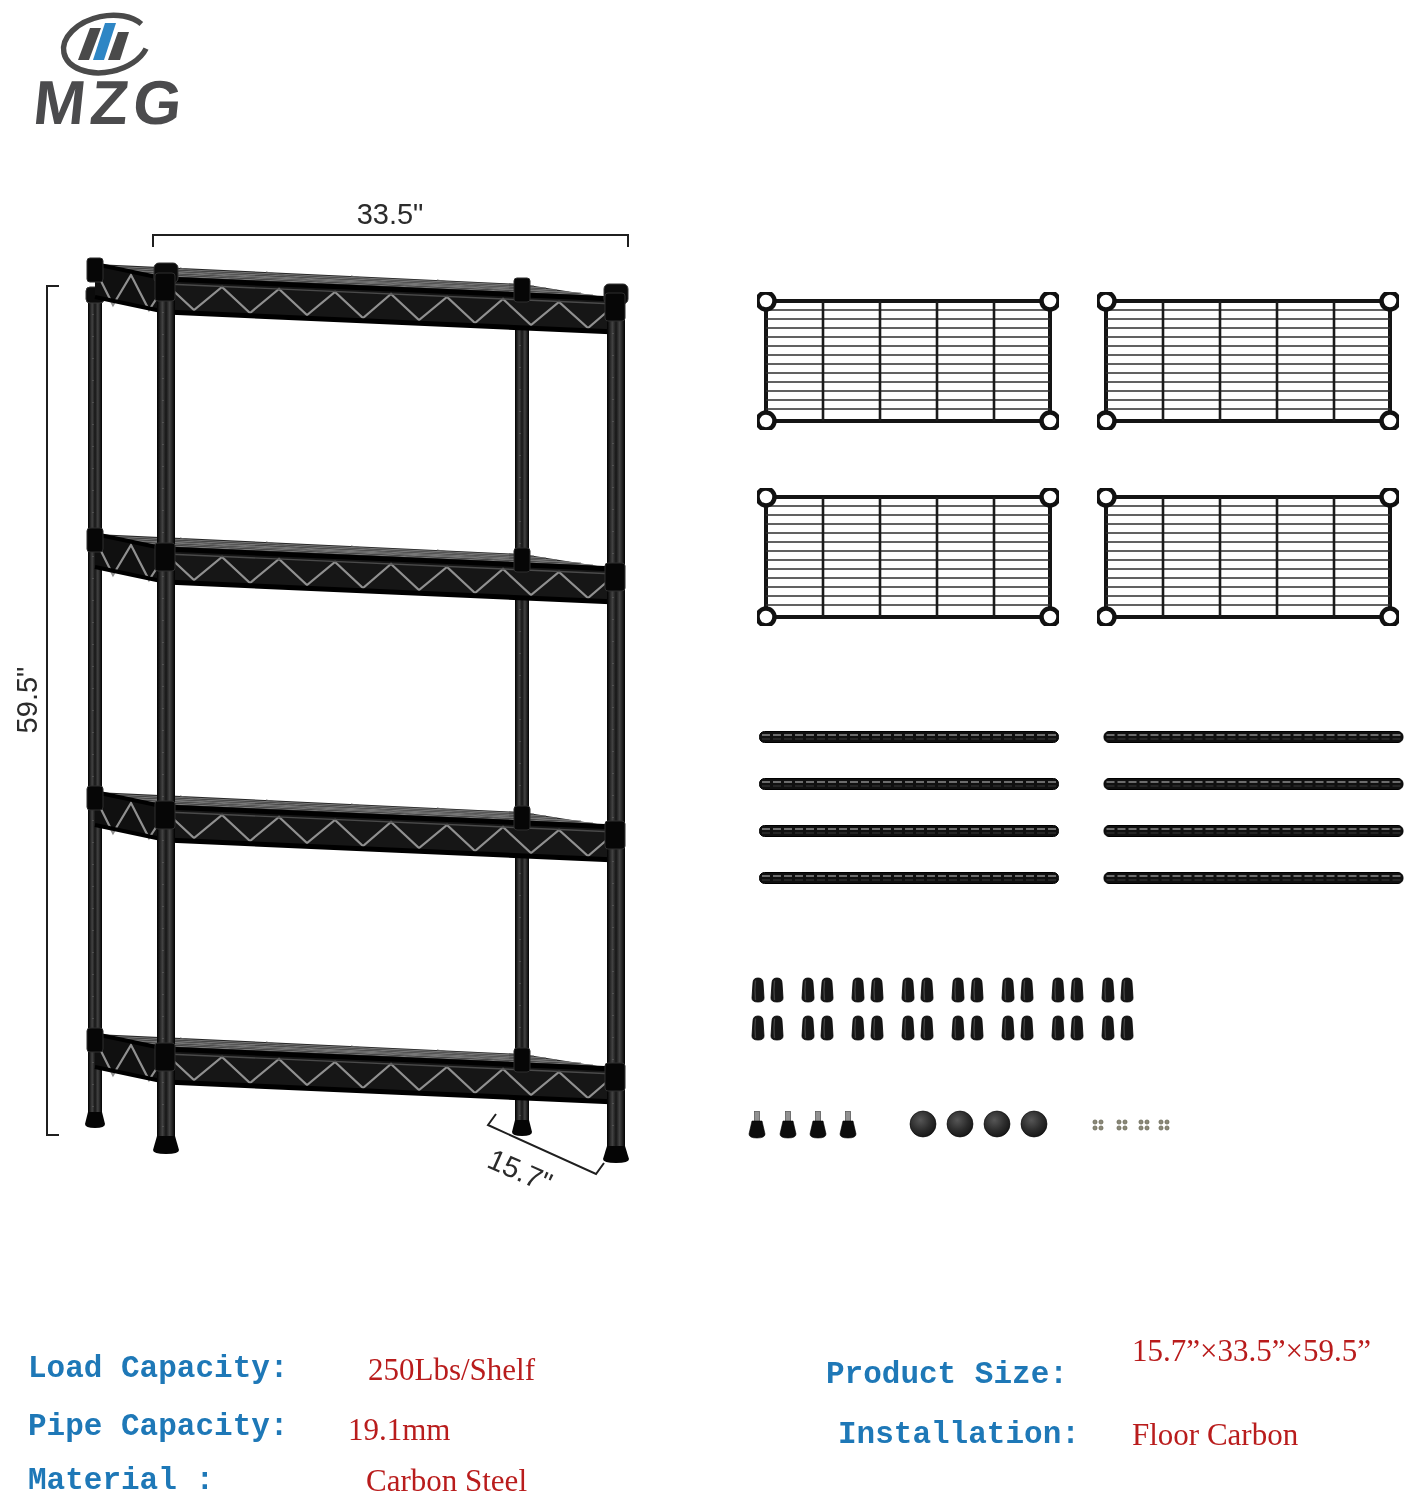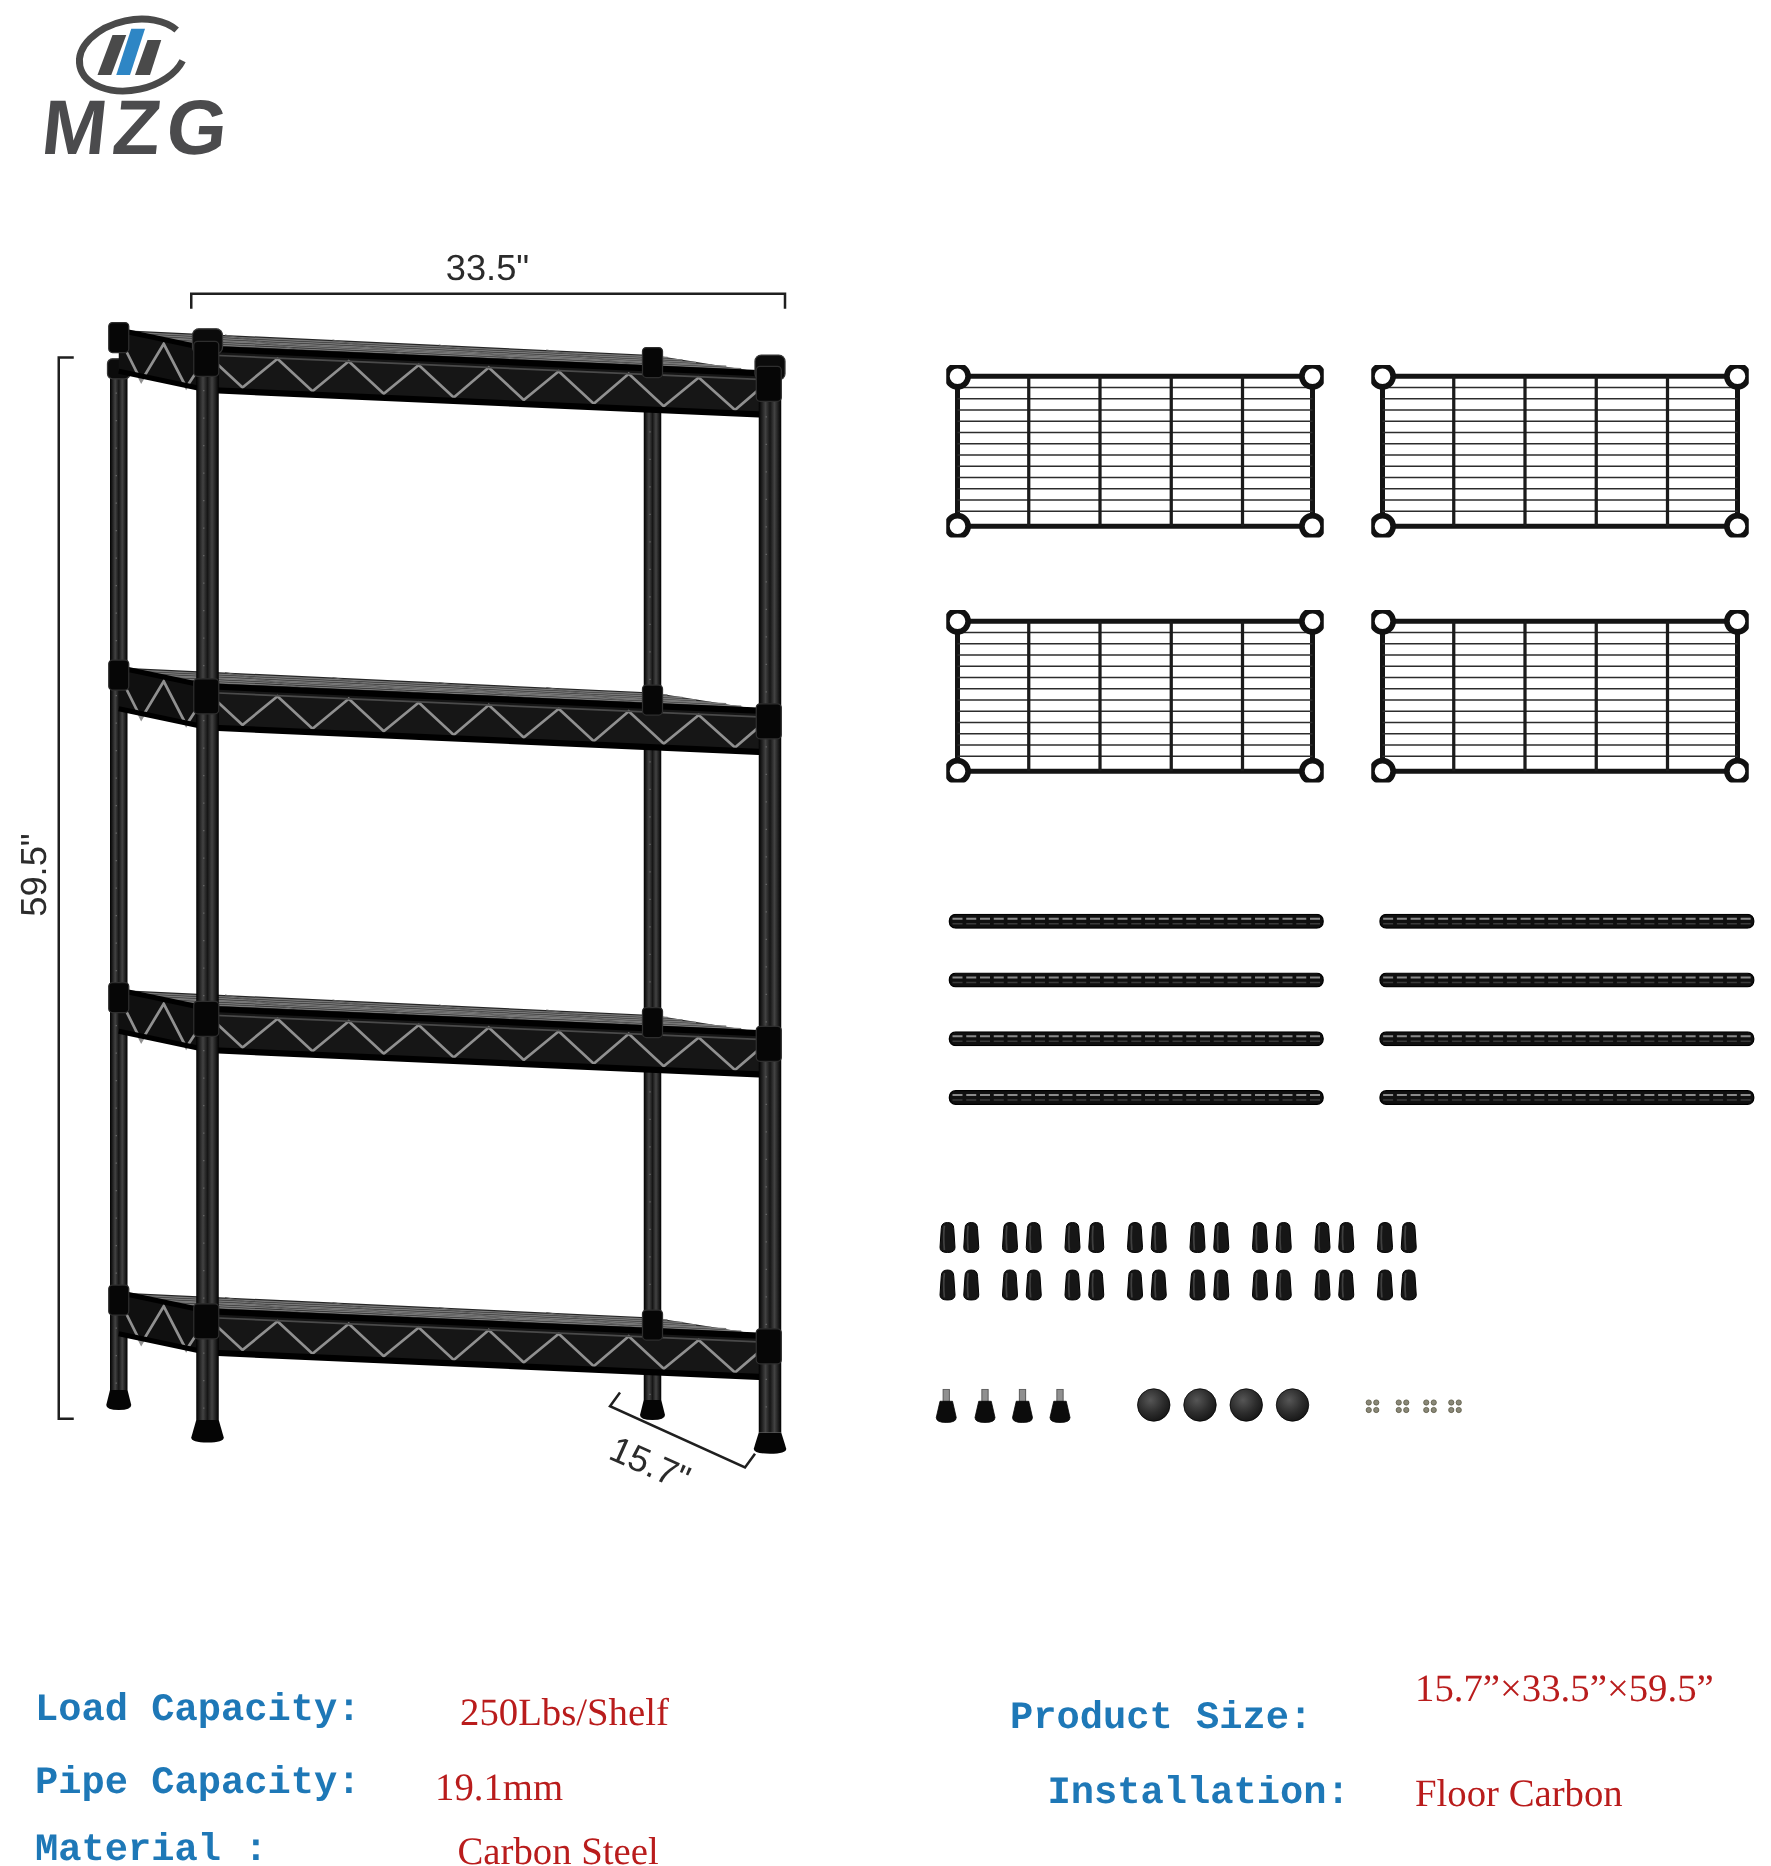--- a/index.html
+++ b/index.html
@@ -274,17 +274,17 @@
 </svg>
 
 <div>
   <div class="spec-label" style="left:28px;top:1352px">Load Capacity:</div>
   <div class="spec-value" style="left:368px;top:1353px">250Lbs/Shelf</div>
   <div class="spec-label" style="left:28px;top:1410px">Pipe Capacity:</div>
   <div class="spec-value" style="left:348px;top:1413px">19.1mm</div>
   <div class="spec-label" style="left:28px;top:1464px">Material :</div>
   <div class="spec-value" style="left:366px;top:1464px">Carbon Steel</div>
 
-  <div class="spec-label" style="left:808px;top:1358px">Product Size:</div>
+  <div class="spec-label" style="left:826px;top:1358px">Product Size:</div>
   <div class="spec-value" style="left:1132px;top:1334px">15.7”×33.5”×59.5”</div>
   <div class="spec-label" style="left:838px;top:1418px">Installation:</div>
   <div class="spec-value" style="left:1132px;top:1418px">Floor Carbon</div>
 </div>
 
 </body></html>

